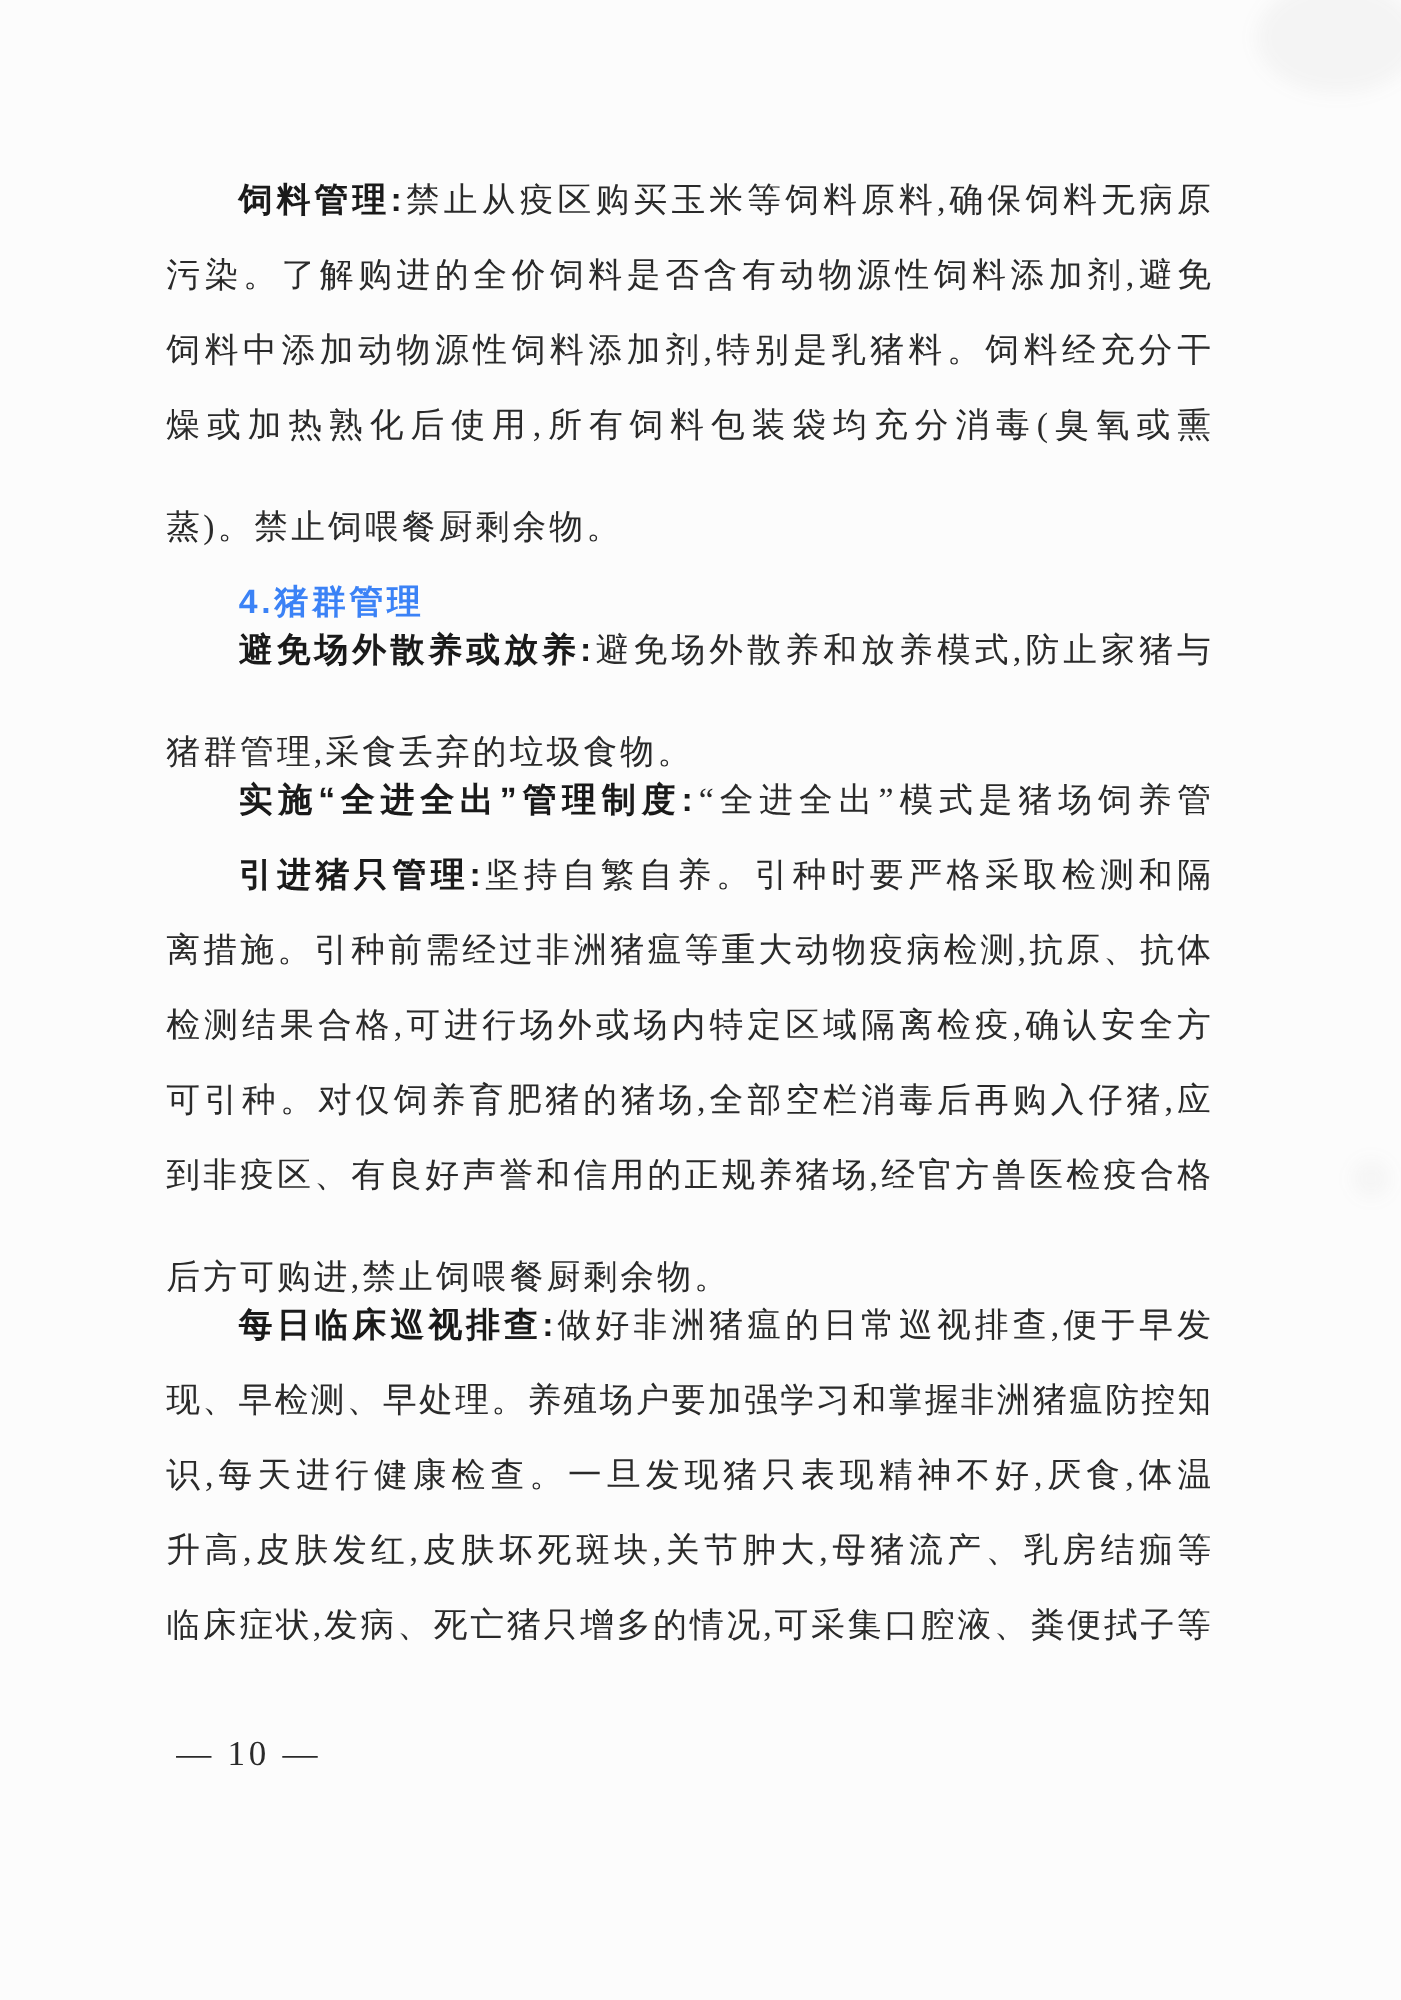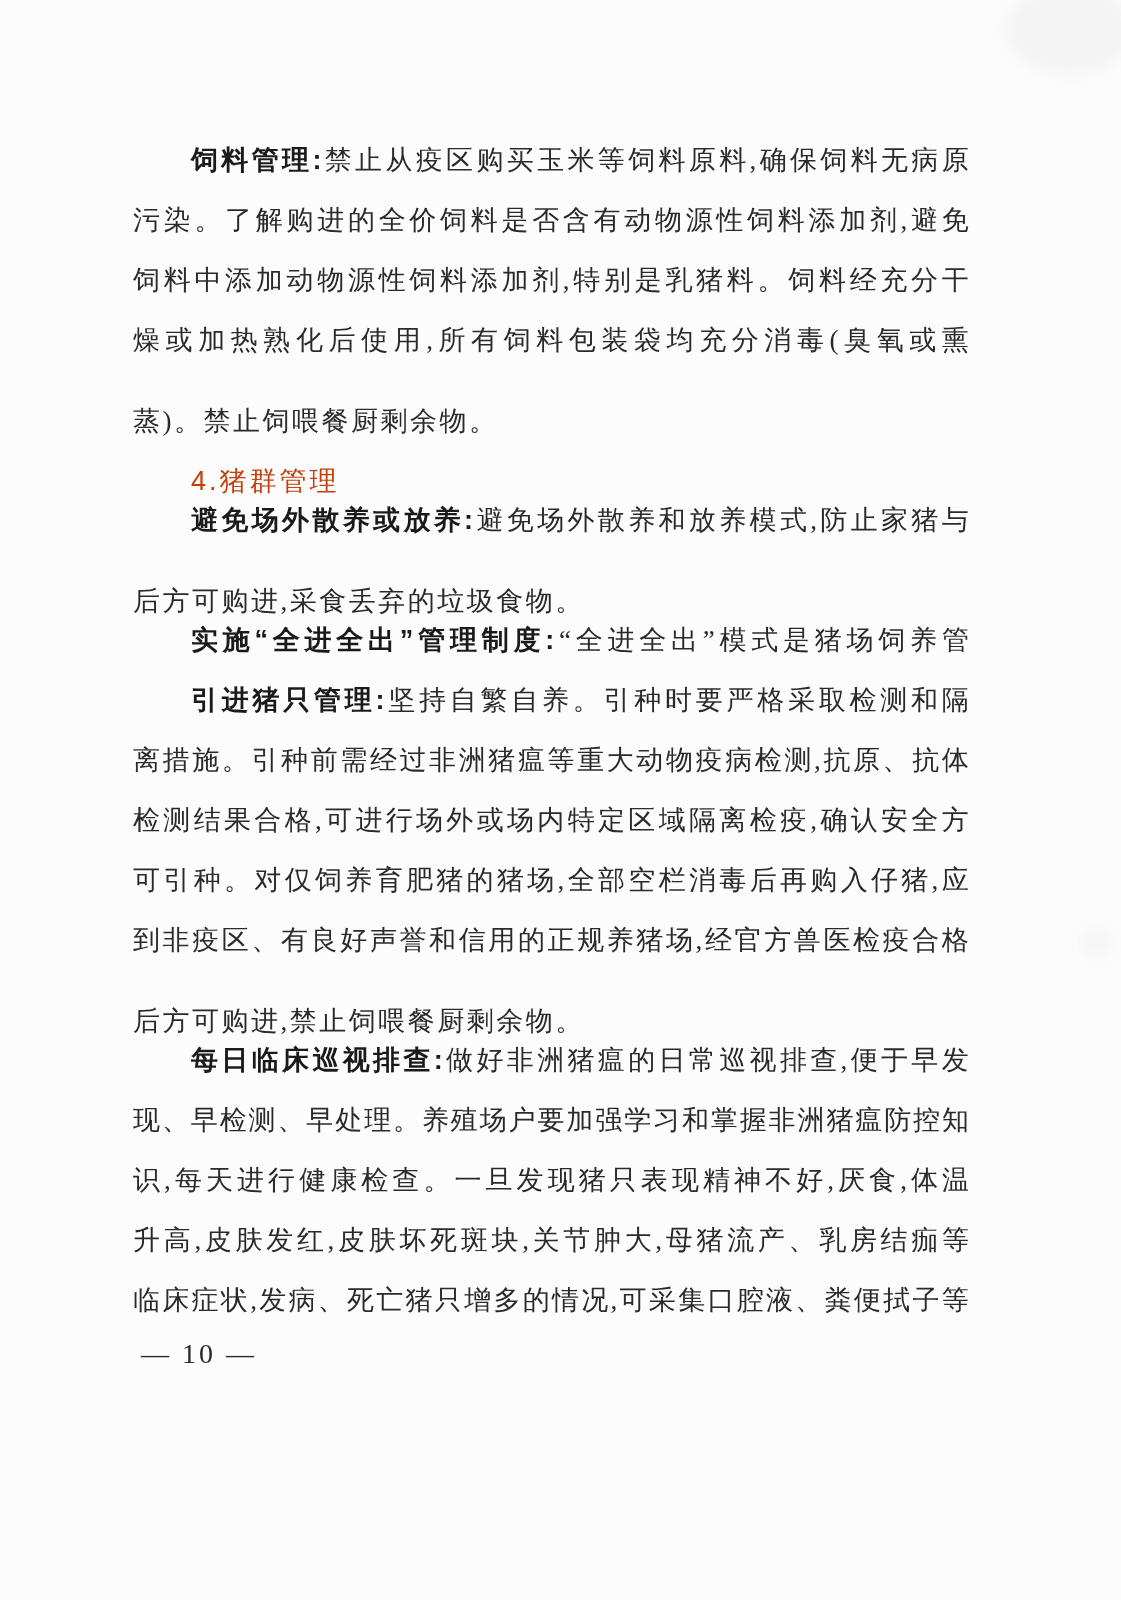--- a/index.html
+++ b/index.html
@@ -26,28 +26,28 @@
   .line.justify{justify-content:space-between;}
   .line.indent{padding-left:58px;}
   .ch{display:inline-block;}
   .plain{letter-spacing:2.5px;margin-top:41px;}
   .lead{
     font-weight:700;
     font-family:"Liberation Sans","DejaVu Sans",sans-serif;
     color:#1a1a1a;
   }
   .line.heading .plain{
-    font-weight:400;
+    font-weight:700;
     font-family:"Liberation Sans","DejaVu Sans",sans-serif;
-    color:#c2410c;
+    color:#3b82f6;
     letter-spacing:3px;
   }
   .footer{
     position:absolute;
-    left:141px;top:1338px;
+    left:141px;top:1388px;
     font-size:28px;
     letter-spacing:3px;
     color:#2a2a2a;
   }
   .noise{
     position:absolute;
     border-radius:50%;
     filter:blur(7px);
     background:rgba(110,115,115,0.055);
     pointer-events:none;
@@ -209,21 +209,21 @@
         <span class="ch">模</span>
         <span class="ch">式</span>
         <span class="ch">,</span>
         <span class="ch">防</span>
         <span class="ch">止</span>
         <span class="ch">家</span>
         <span class="ch">猪</span>
         <span class="ch">与</span>
       </div>
       <div class="line">
-        <span class="plain">后方可购进,采食丢弃的垃圾食物。</span>
+        <span class="plain">猪群管理,采食丢弃的垃圾食物。</span>
       </div>
       <div class="line justify indent">
         <span class="ch lead">实</span>
         <span class="ch lead">施</span>
         <span class="ch lead">“</span>
         <span class="ch lead">全</span>
         <span class="ch lead">进</span>
         <span class="ch lead">全</span>
         <span class="ch lead">出</span>
         <span class="ch lead">”</span>

